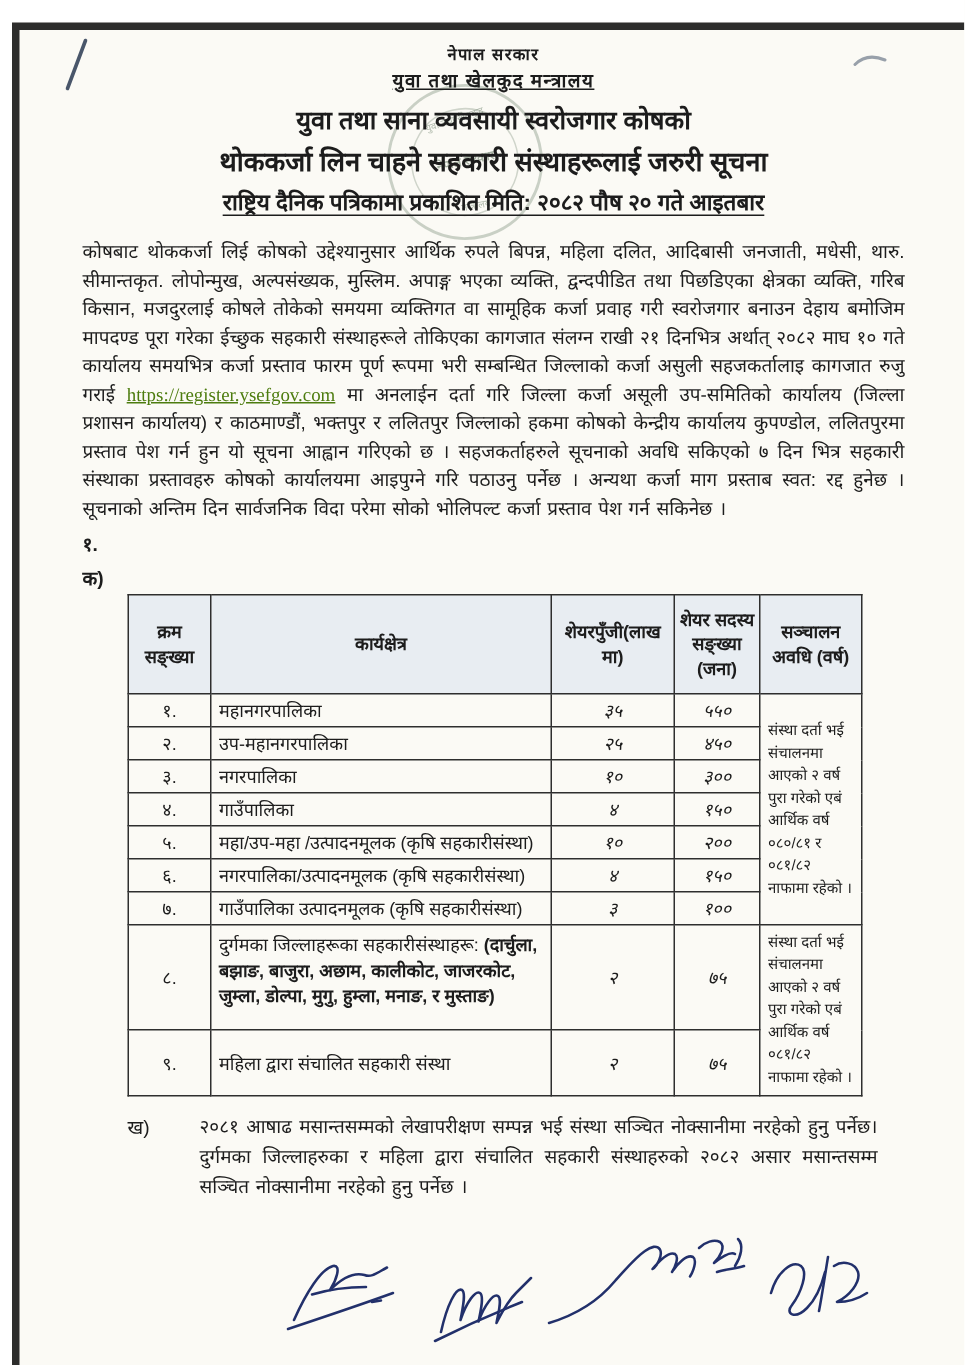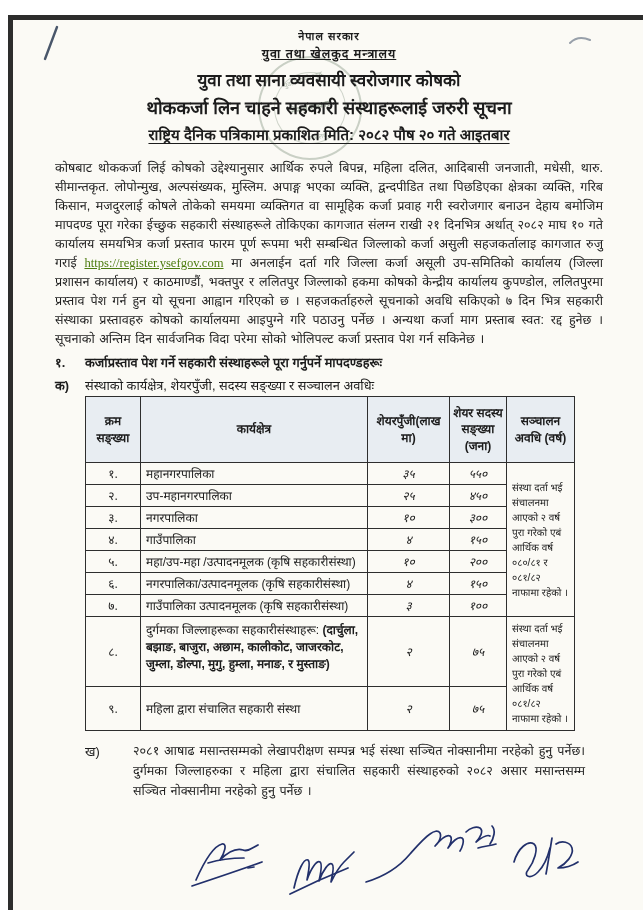--- a/index.html
+++ b/index.html
@@ -117,25 +117,23 @@
       <div class="hdr-ministry">युवा तथा खेलकुद मन्त्रालय</div>
       <div class="hdr-org">युवा तथा साना व्यवसायी स्वरोजगार कोषको</div>
       <div class="hdr-notice">थोककर्जा लिन चाहने सहकारी संस्थाहरूलाई जरुरी सूचना</div>
       <div class="hdr-date">राष्ट्रिय दैनिक पत्रिकामा प्रकाशित मिति: २०८२ पौष २० गते आइतबार</div>
     </div>
 
     <div class="para"><span>कोषबाट थोककर्जा लिई कोषको उद्देश्यानुसार आर्थिक रुपले बिपन्न, महिला दलित, आदिबासी जनजाती, मधेसी, थारु. सीमान्तकृत. लोपोन्मुख, अल्पसंख्यक, मुस्लिम. अपाङ्ग भएका व्यक्ति, द्वन्दपीडित तथा पिछडिएका क्षेत्रका व्यक्ति, गरिब किसान, मजदुरलाई कोषले तोकेको समयमा व्यक्तिगत वा सामूहिक कर्जा प्रवाह गरी स्वरोजगार बनाउन देहाय बमोजिम मापदण्ड पूरा गरेका ईच्छुक सहकारी संस्थाहरूले तोकिएका कागजात संलग्न राखी २१ दिनभित्र अर्थात् २०८२ माघ १० गते कार्यालय समयभित्र कर्जा प्रस्ताव फारम पूर्ण रूपमा भरी सम्बन्धित जिल्लाको कर्जा असुली सहजकर्तालाइ कागजात रुजु गराई </span><a class="url" href="#">https://register.ysefgov.com</a><span> मा अनलाईन दर्ता गरि जिल्ला कर्जा असूली उप-समितिको कार्यालय (जिल्ला प्रशासन कार्यालय) र काठमाण्डौं, भक्तपुर र ललितपुर जिल्लाको हकमा कोषको केन्द्रीय कार्यालय कुपण्डोल, ललितपुरमा प्रस्ताव पेश गर्न हुन यो सूचना आह्वान गरिएको छ । सहजकर्ताहरुले सूचनाको अवधि सकिएको ७ दिन भित्र सहकारी संस्थाका प्रस्तावहरु कोषको कार्यालयमा आइपुग्ने गरि पठाउनु पर्नेछ । अन्यथा कर्जा  माग प्रस्ताब स्वत: रद्द हुनेछ । सूचनाको अन्तिम दिन सार्वजनिक विदा परेमा सोको भोलिपल्ट कर्जा प्रस्ताव पेश गर्न सकिनेछ ।</span></div>
 
     <div class="list-line bold">
       <span class="num">१.</span>
-      <span>कर्जाप्रस्ताव पेश गर्ने सहकारी संस्थाहरूले पूरा गर्नुपर्ने मापदण्डहरूः</span>
     </div>
     <div class="list-line">
       <span class="num">क)</span>
-      <span>संस्थाको कार्यक्षेत्र, शेयरपुँजी, सदस्य सङ्ख्या र सञ्चालन अवधिः</span>
     </div>
 
     <table class="criteria">
       <colgroup>
           <col class="c1">
           <col class="c2">
           <col class="c3">
           <col class="c4">
           <col class="c5">
         </colgroup>

